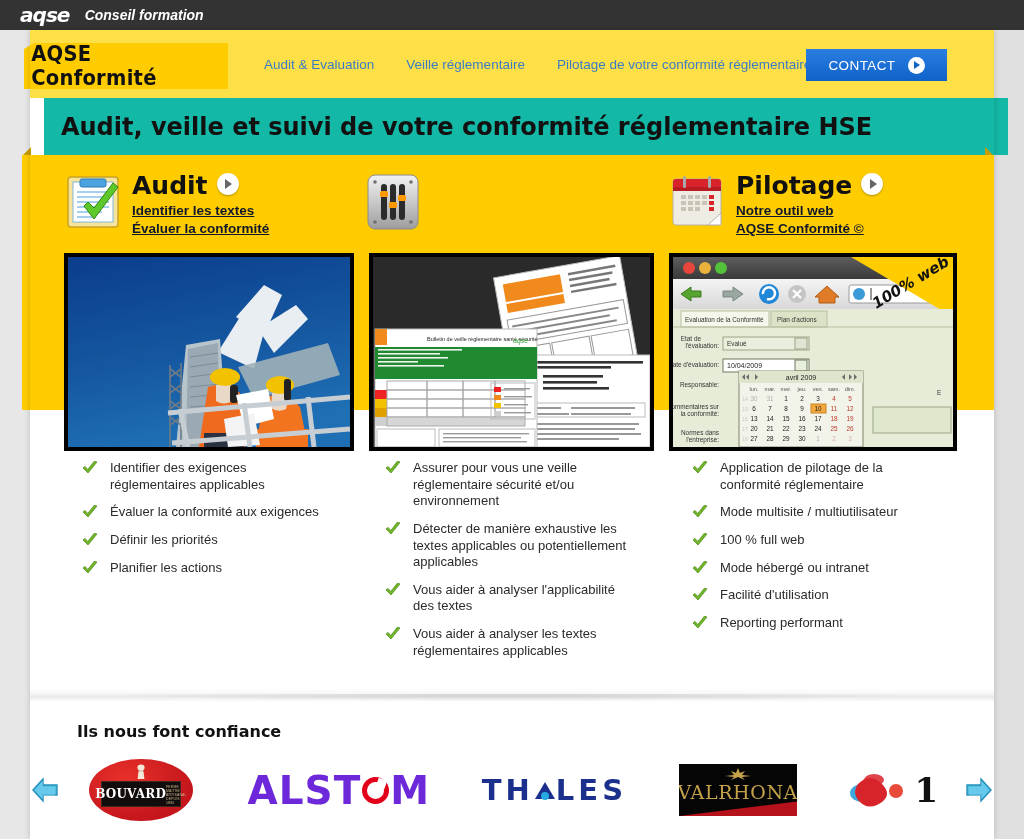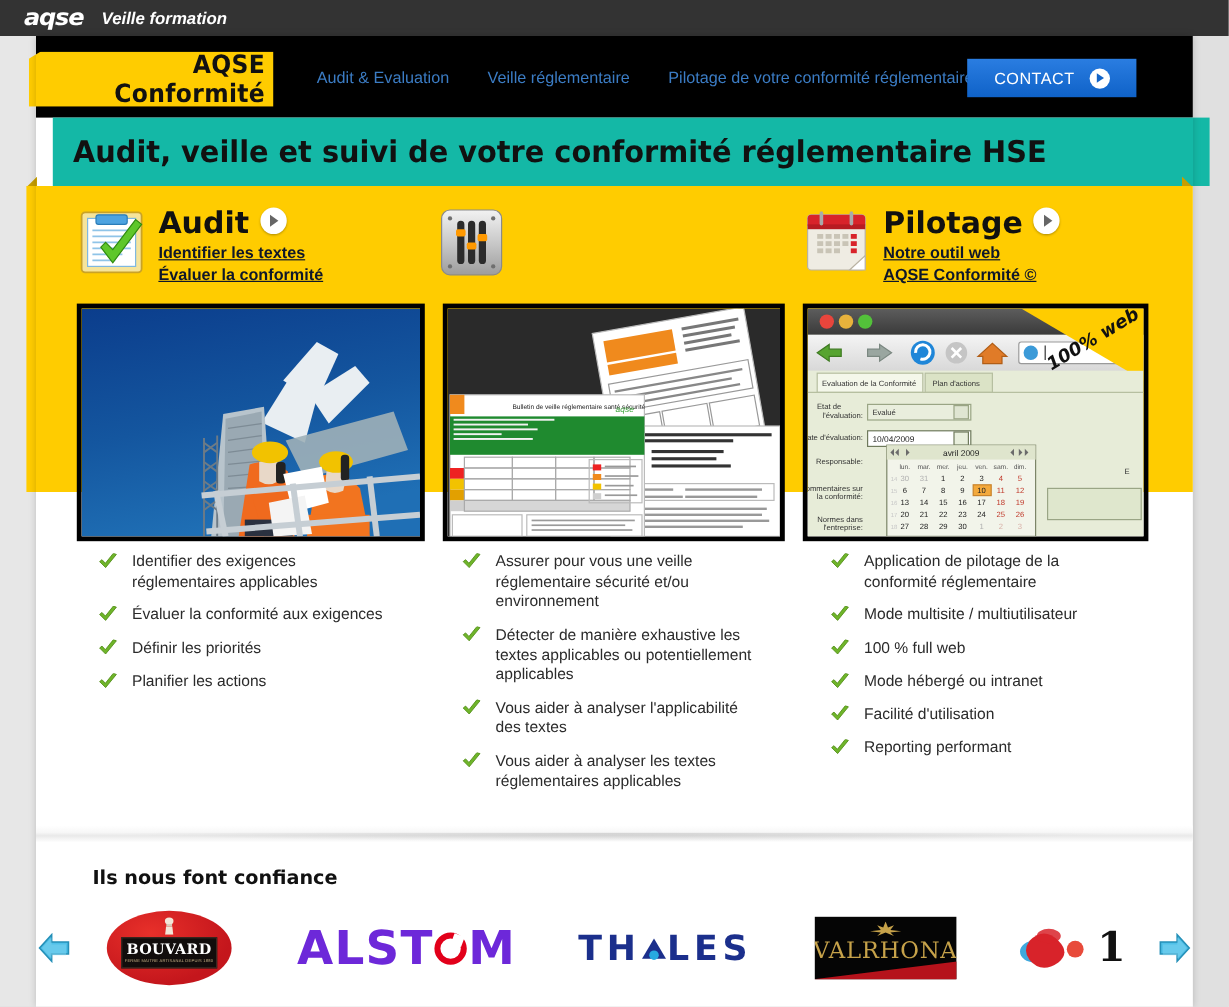--- a/index.html
+++ b/index.html
@@ -35,22 +35,21 @@
     background:#ffffff;
   }
   .shell-shadow{
     position:absolute;left:30px;top:30px;width:964px;height:809px;
     box-shadow:0 0 6px rgba(0,0,0,.18);pointer-events:none;
   }
 
   
   .nav{
     position:absolute;left:30px;top:30px;width:964px;height:68px;
-    background:#000000;
-    text-align:right;
+    background:#fde047;
   }
   .brandplate{
     position:absolute;left:-6px;top:13px;width:204px;height:46px;
     background:#ffcc00;
     clip-path:polygon(10px 0,204px 0,204px 46px,0 46px,0 6px);
     display:flex;align-items:center;justify-content:center;
   }
   .brandplate span{
     font-family:"DejaVu Sans",sans-serif;
     font-weight:bold;font-size:21px;color:#111111;
@@ -190,21 +189,21 @@
   .logo-box{display:flex;align-items:center;justify-content:center;}
 
   .bouvard{width:110px;height:66px;background:#ffffff;display:flex;align-items:center;justify-content:center;}
   .bouvard .oval{
     width:104px;height:62px;border-radius:50%;
     background:radial-gradient(ellipse at 35% 30%,#e8302a,#c4161c 70%);
     display:flex;align-items:center;justify-content:center;position:relative;
   }
   .bouvard .plate{
     width:78px;height:24px;background:#120d0c;border:1px solid #3a2a22;
-    display:flex;flex-direction:column;align-items:center;justify-content:center;
+    display:flex;flex-direction:row;align-items:center;justify-content:center;
     margin-top:8px;
   }
   .bouvard .plate b{color:#ffffff;font-size:12px;font-weight:bold;letter-spacing:.2px;line-height:1;font-family:"DejaVu Serif",serif;}
   .bouvard .plate i{color:#cbb68a;font-size:3.4px;font-style:normal;letter-spacing:.2px;margin-top:2px;}
   .bouvard .chef{
     position:absolute;top:5px;left:50%;transform:translateX(-50%);
     width:10px;height:15px;
   }
 
   .alstom{font-family:"DejaVu Sans",sans-serif;font-weight:bold;font-size:39px;color:#6d28d9;letter-spacing:1px;display:flex;align-items:center;}
@@ -254,21 +253,21 @@
 
 <div class="page">
 
   <div class="left-gutter"></div>
   <div class="right-gutter"></div>
 
   <div class="shell"></div>
 
   <div class="topbar">
     <div class="logo-aqse">aqse</div>
-    <div class="logo-sub">Veille formation</div>
+    <div class="logo-sub">Conseil formation</div>
   </div>
 
   <div class="nav">
     <div class="brandplate">
       <span>AQSE Conformité</span>
     </div>
     <div class="navlinks">
       <a href="#">Audit &amp; Evaluation</a>
       <a href="#">Veille réglementaire</a>
       <a href="#">Pilotage de votre conformité réglementaire</a>

